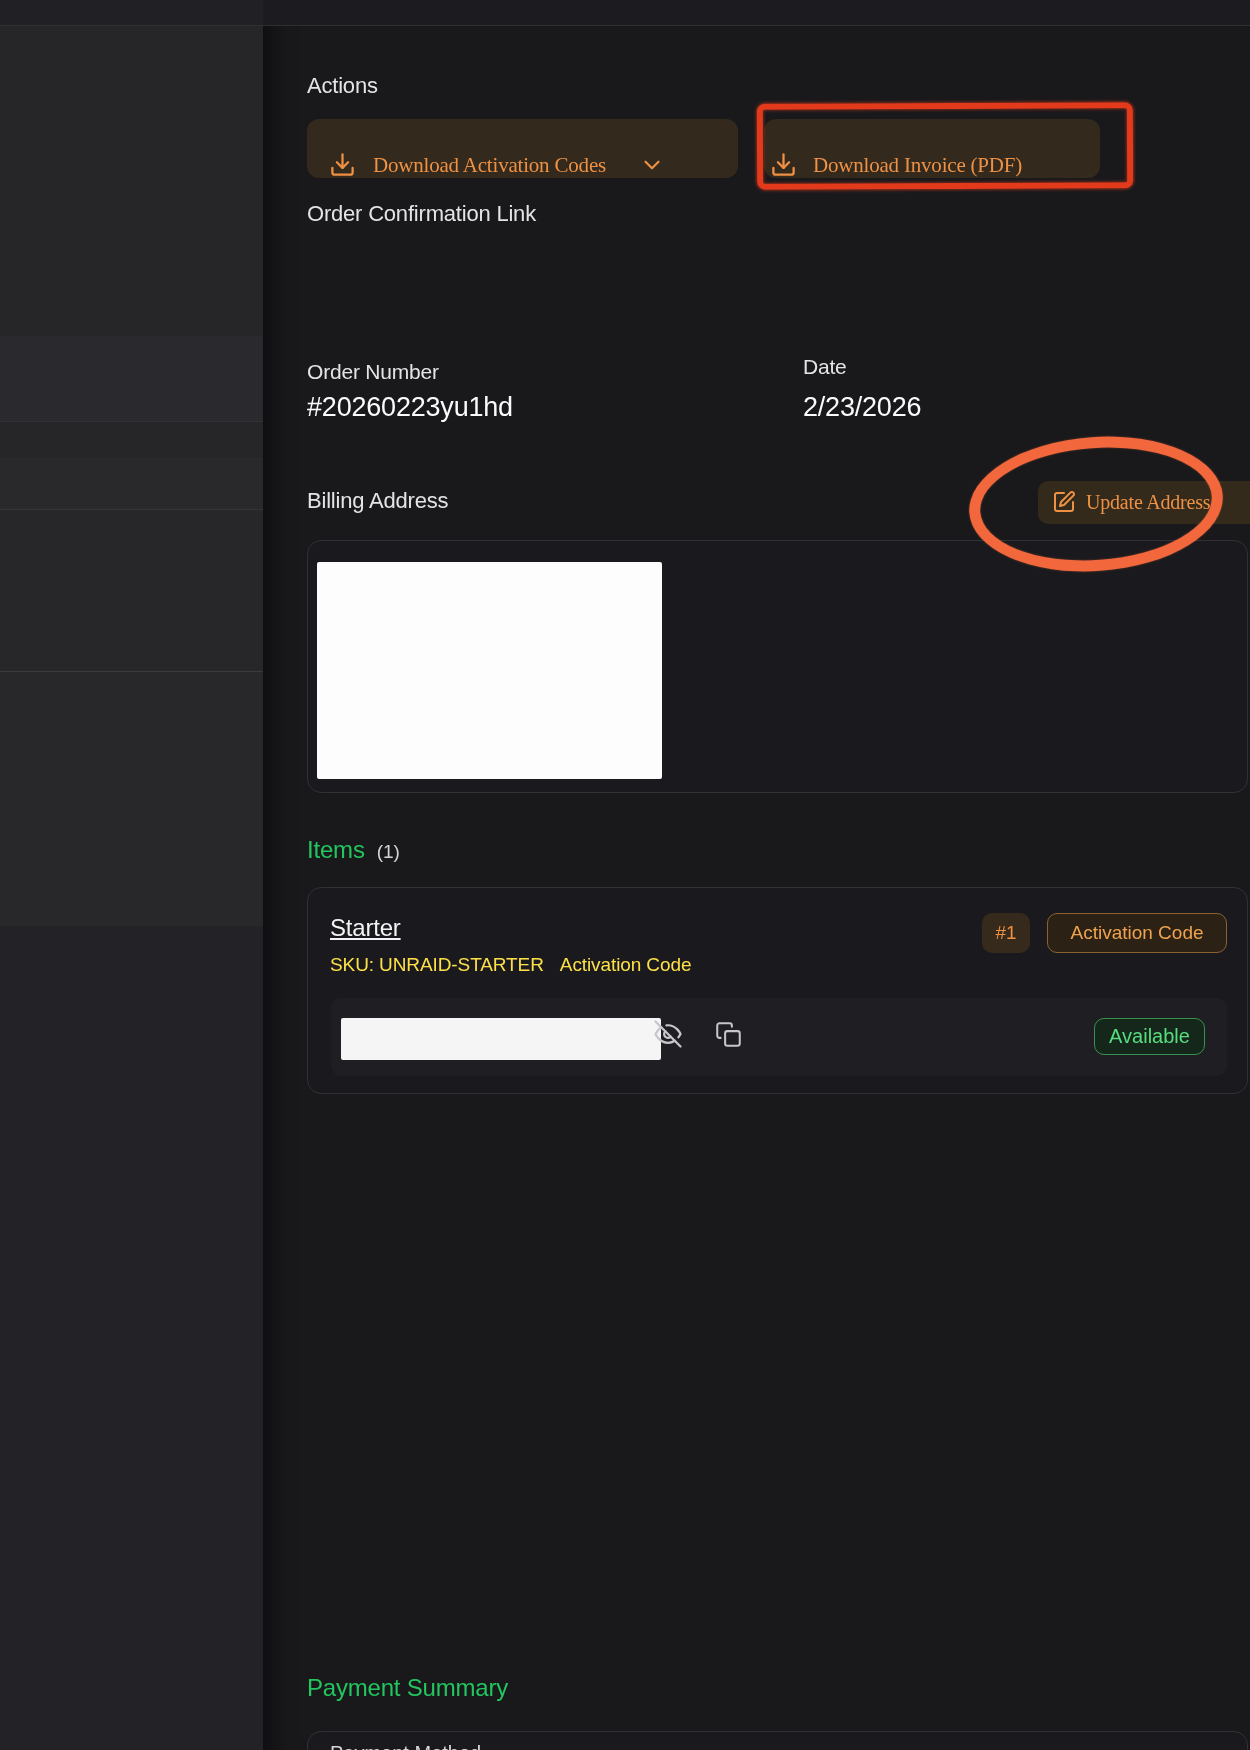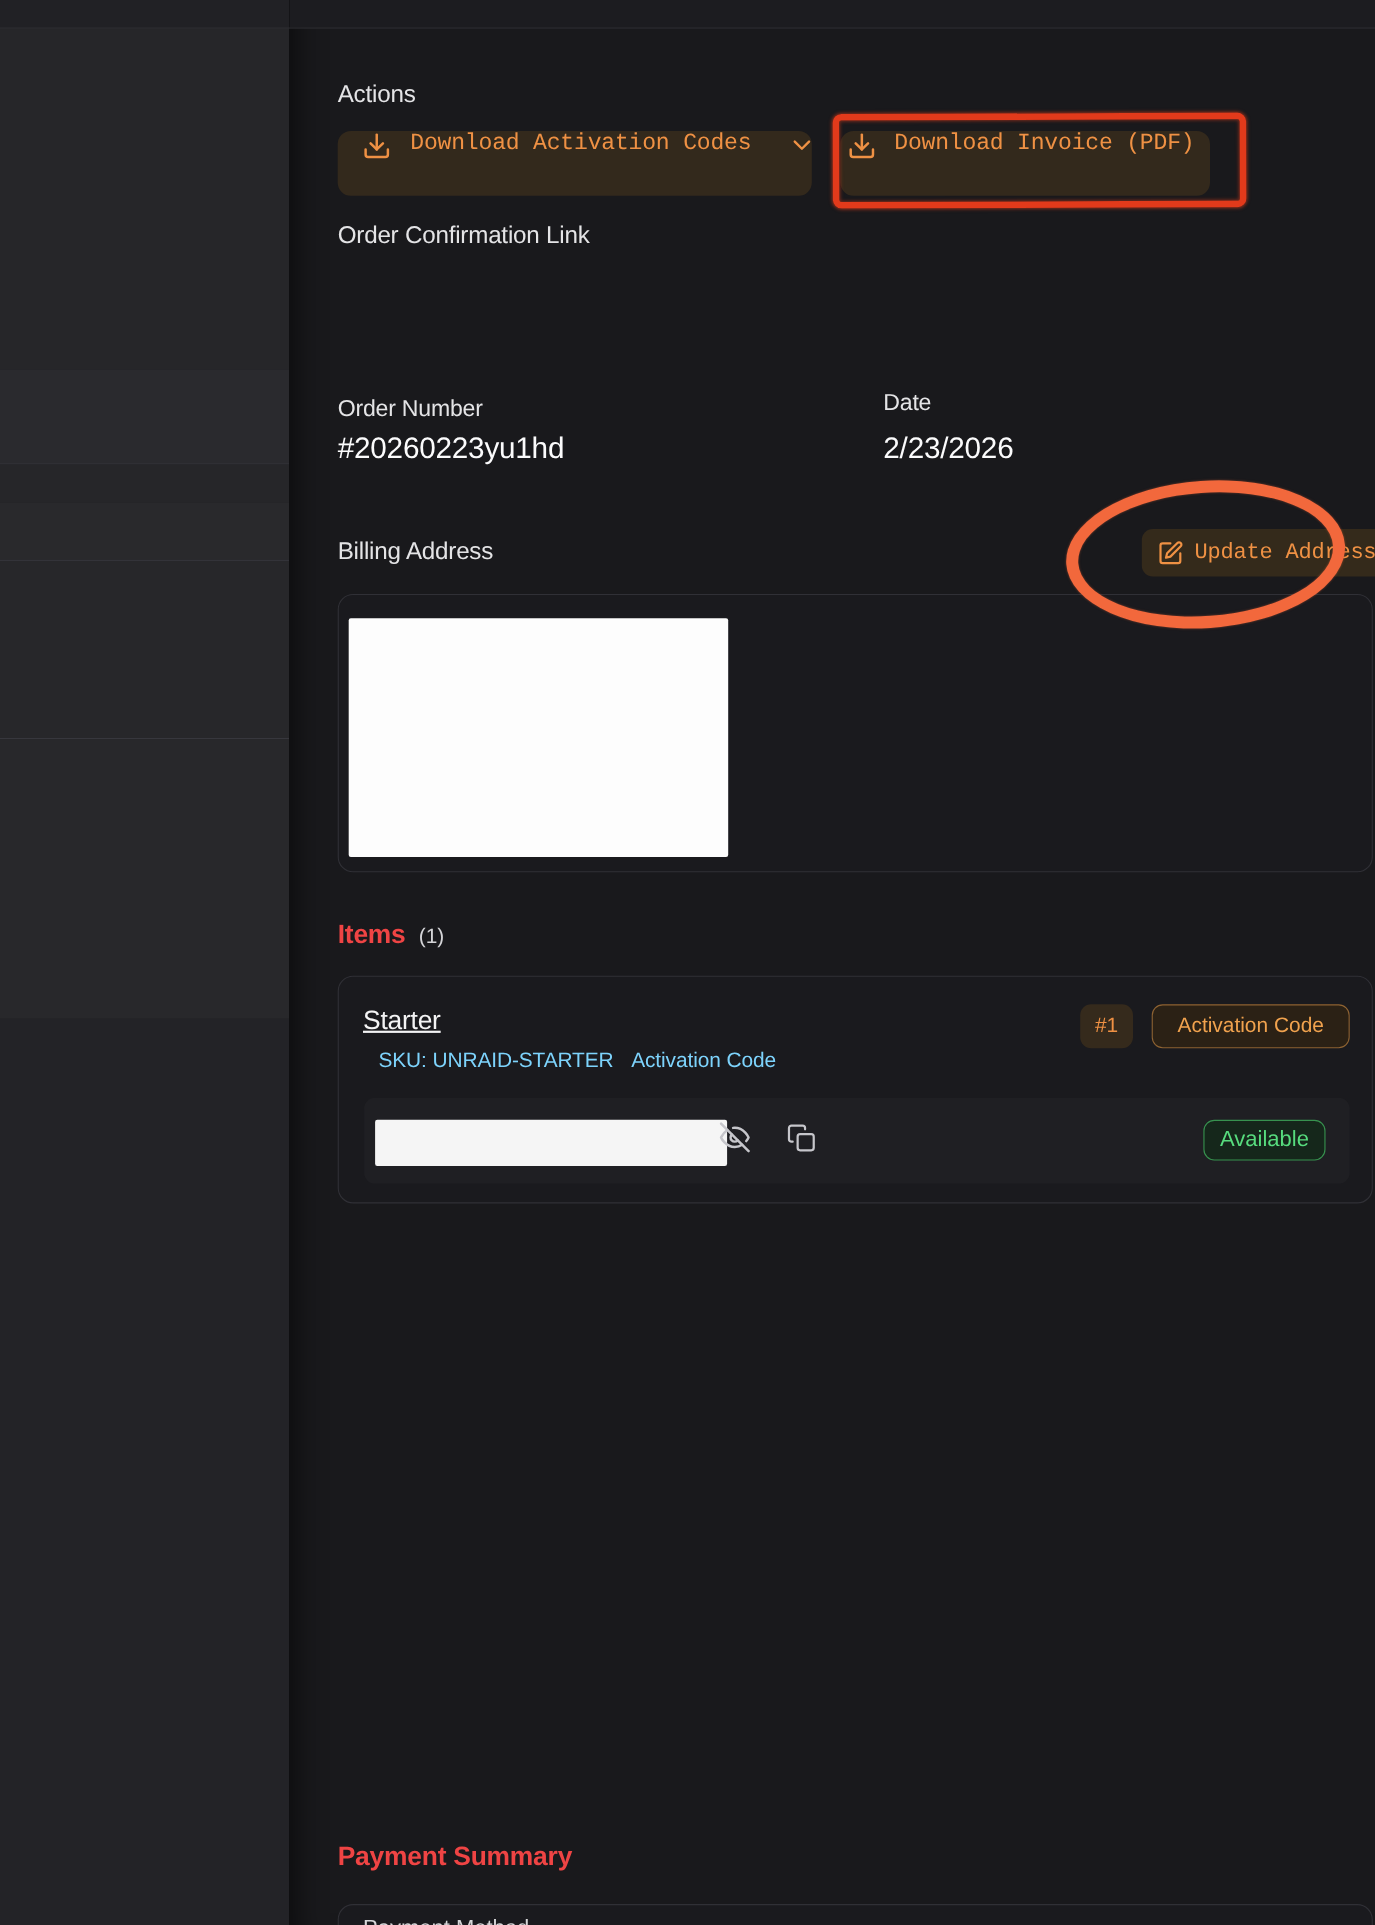--- a/index.html
+++ b/index.html
@@ -36,47 +36,47 @@
   .drawer{
     position:absolute;left:263px;top:0;width:987px;height:1750px;
     background:#19191c;overflow:hidden;
     box-shadow:inset 26px 0 26px -20px rgba(0,0,0,.55);
   }
   .drawer .topstrip{position:absolute;left:0;top:0;width:987px;height:25px;background:#1c1c20;}
 
   .h-label{position:absolute;color:#e4e4e6;font-size:22px;font-weight:400;letter-spacing:-0.2px;white-space:nowrap;}
   .h-label.small{font-size:21px;}
   .value{position:absolute;color:#fbfbfc;font-size:27px;font-weight:500;letter-spacing:-0.2px;white-space:nowrap;}
-  .h-strong{position:absolute;color:#ef4444;font-size:24px;font-weight:700;letter-spacing:-0.2px;white-space:nowrap;}
+  .h-strong{position:absolute;color:#22c55e;font-size:24px;font-weight:400;letter-spacing:-0.2px;white-space:nowrap;}
 
   .btn{
-    position:absolute;display:flex;align-items:flex-start;
+    position:absolute;display:flex;align-items:flex-end;
     background:#33291c;border:none;border-radius:12px;cursor:pointer;
-    color:#ef9144;font-family:Liberation Mono, monospace;
+    color:#ef9144;font-family:Liberation Serif, serif;
   }
   .btn .label{font-size:21px;font-weight:500;letter-spacing:-0.2px;white-space:nowrap;color:#ef9144;}
   .btn svg{flex:0 0 auto;}
 
   .btn-dl-codes{left:44px;top:119px;width:431px;height:59px;padding:0 22px;gap:17px;}
   .btn-dl-codes .chev{margin-left:16px;}
   .btn-dl-invoice{left:501px;top:119px;width:336px;height:59px;padding:0 6px;gap:16px;}
   .btn-view-conf{left:44px;top:250px;width:943px;height:58px;padding:0 22px;gap:18px;border-radius:12px 0 0 12px;}
   .btn-update-addr{left:775px;top:481px;width:212px;height:43px;padding:10px 14px;gap:10px;border-radius:10px 0 0 10px;background:#342a1b;}
   .btn-update-addr .label{font-size:20px;}
 
   .card{position:absolute;border:1px solid #303036;border-radius:14px;background:#1a1a1e;}
   .billing-card{left:44px;top:540px;width:941px;height:253px;}
   .white-redact{position:absolute;left:9px;top:21px;width:345px;height:217px;background:#fdfdfd;border-radius:2px;}
 
   .items-row{position:absolute;left:44px;top:836px;display:flex;align-items:baseline;gap:12px;}
   .items-count{color:#d4d4d7;font-size:19px;font-weight:400;}
 
   .item-card{left:44px;top:887px;width:941px;height:207px;}
   .item-title{position:absolute;left:22px;top:26px;font-size:24px;font-weight:500;color:#f3f3f4;letter-spacing:-0.2px;text-decoration:underline;}
-  .sku-line{position:absolute;left:22px;top:66px;display:flex;gap:16px;font-size:19px;color:#7dd3fc;letter-spacing:-0.1px;margin-left:14px;}
+  .sku-line{position:absolute;left:22px;top:66px;display:flex;gap:16px;font-size:19px;color:#fde047;letter-spacing:-0.1px;}
   .badge{position:absolute;display:flex;align-items:center;justify-content:center;border-radius:10px;font-size:19px;font-weight:500;white-space:nowrap;}
   .badge-num{left:674px;top:25px;width:48px;height:40px;background:#352a1c;color:#ef9144;}
   .badge-type{left:739px;top:25px;width:180px;height:40px;background:#2b2115;border:1px solid #8d6232;color:#f0a24e;}
   .code-row{position:absolute;left:23px;top:110px;width:896px;height:78px;background:#1f1f23;border-radius:10px;}
   .code-redact{position:absolute;left:10px;top:20px;width:320px;height:42px;background:#f5f5f5;border-radius:2px;}
   .icon-btn{position:absolute;top:21px;width:30px;height:30px;background:none;border:none;padding:0;color:#c6c6cb;cursor:pointer;}
   .eye-btn{left:322px;}
   .copy-btn{left:384px;width:27px;height:27px;top:23px;}
   .badge-available{left:763px;top:20px;width:111px;height:37px;background:#15271b;border:1px solid #37924f;color:#57dc7e;font-size:20px;border-radius:10px;}
 

